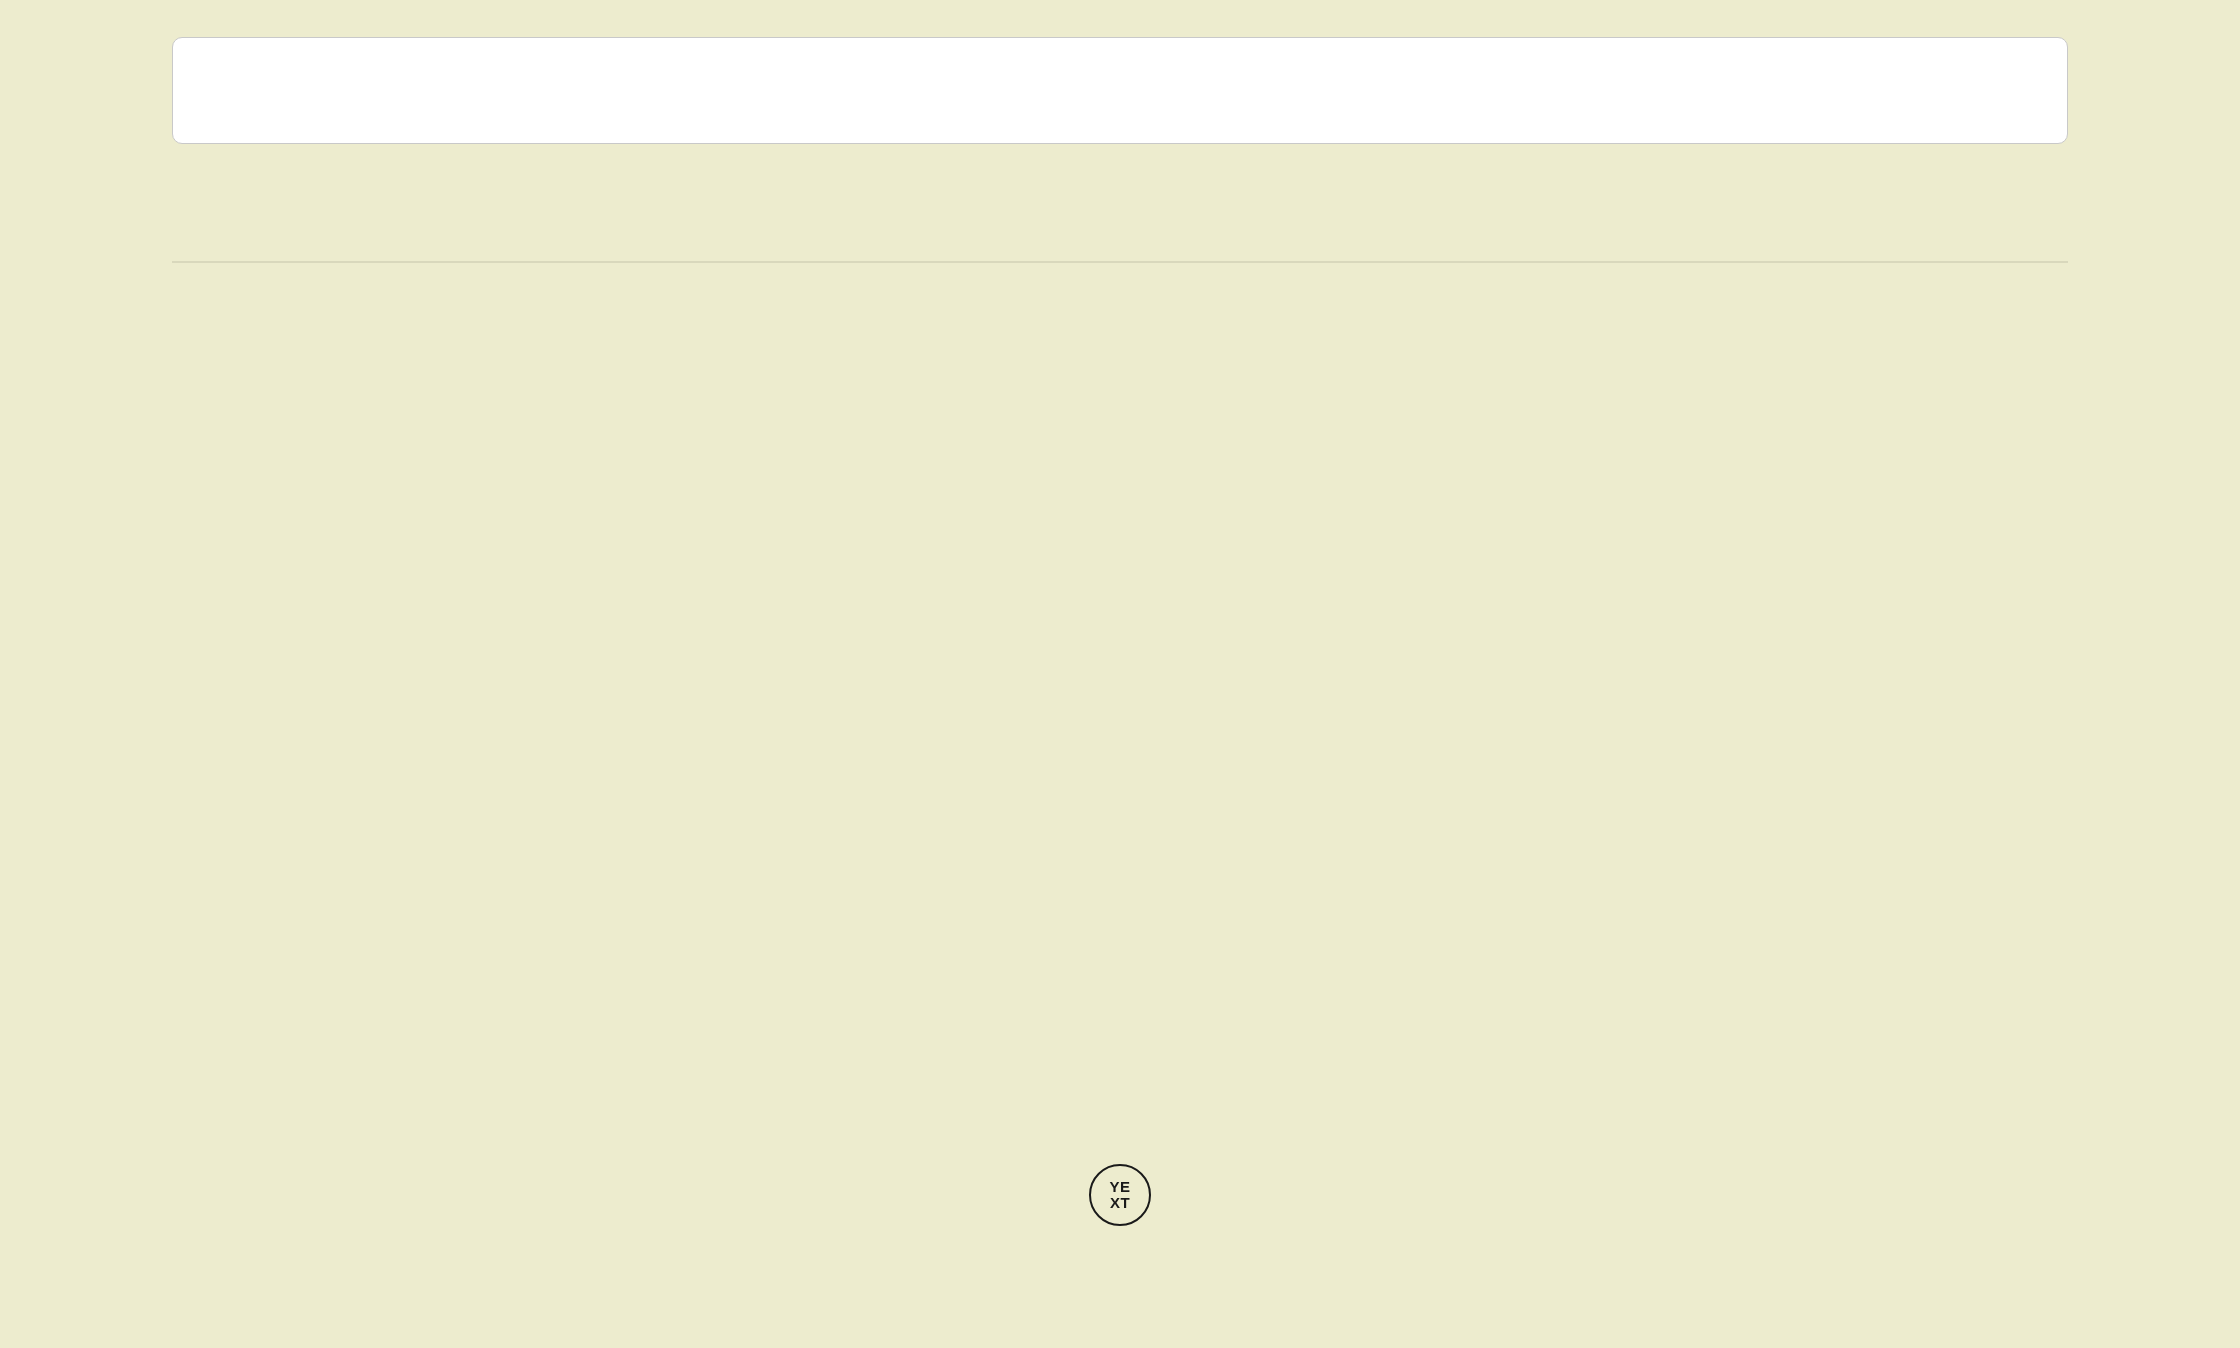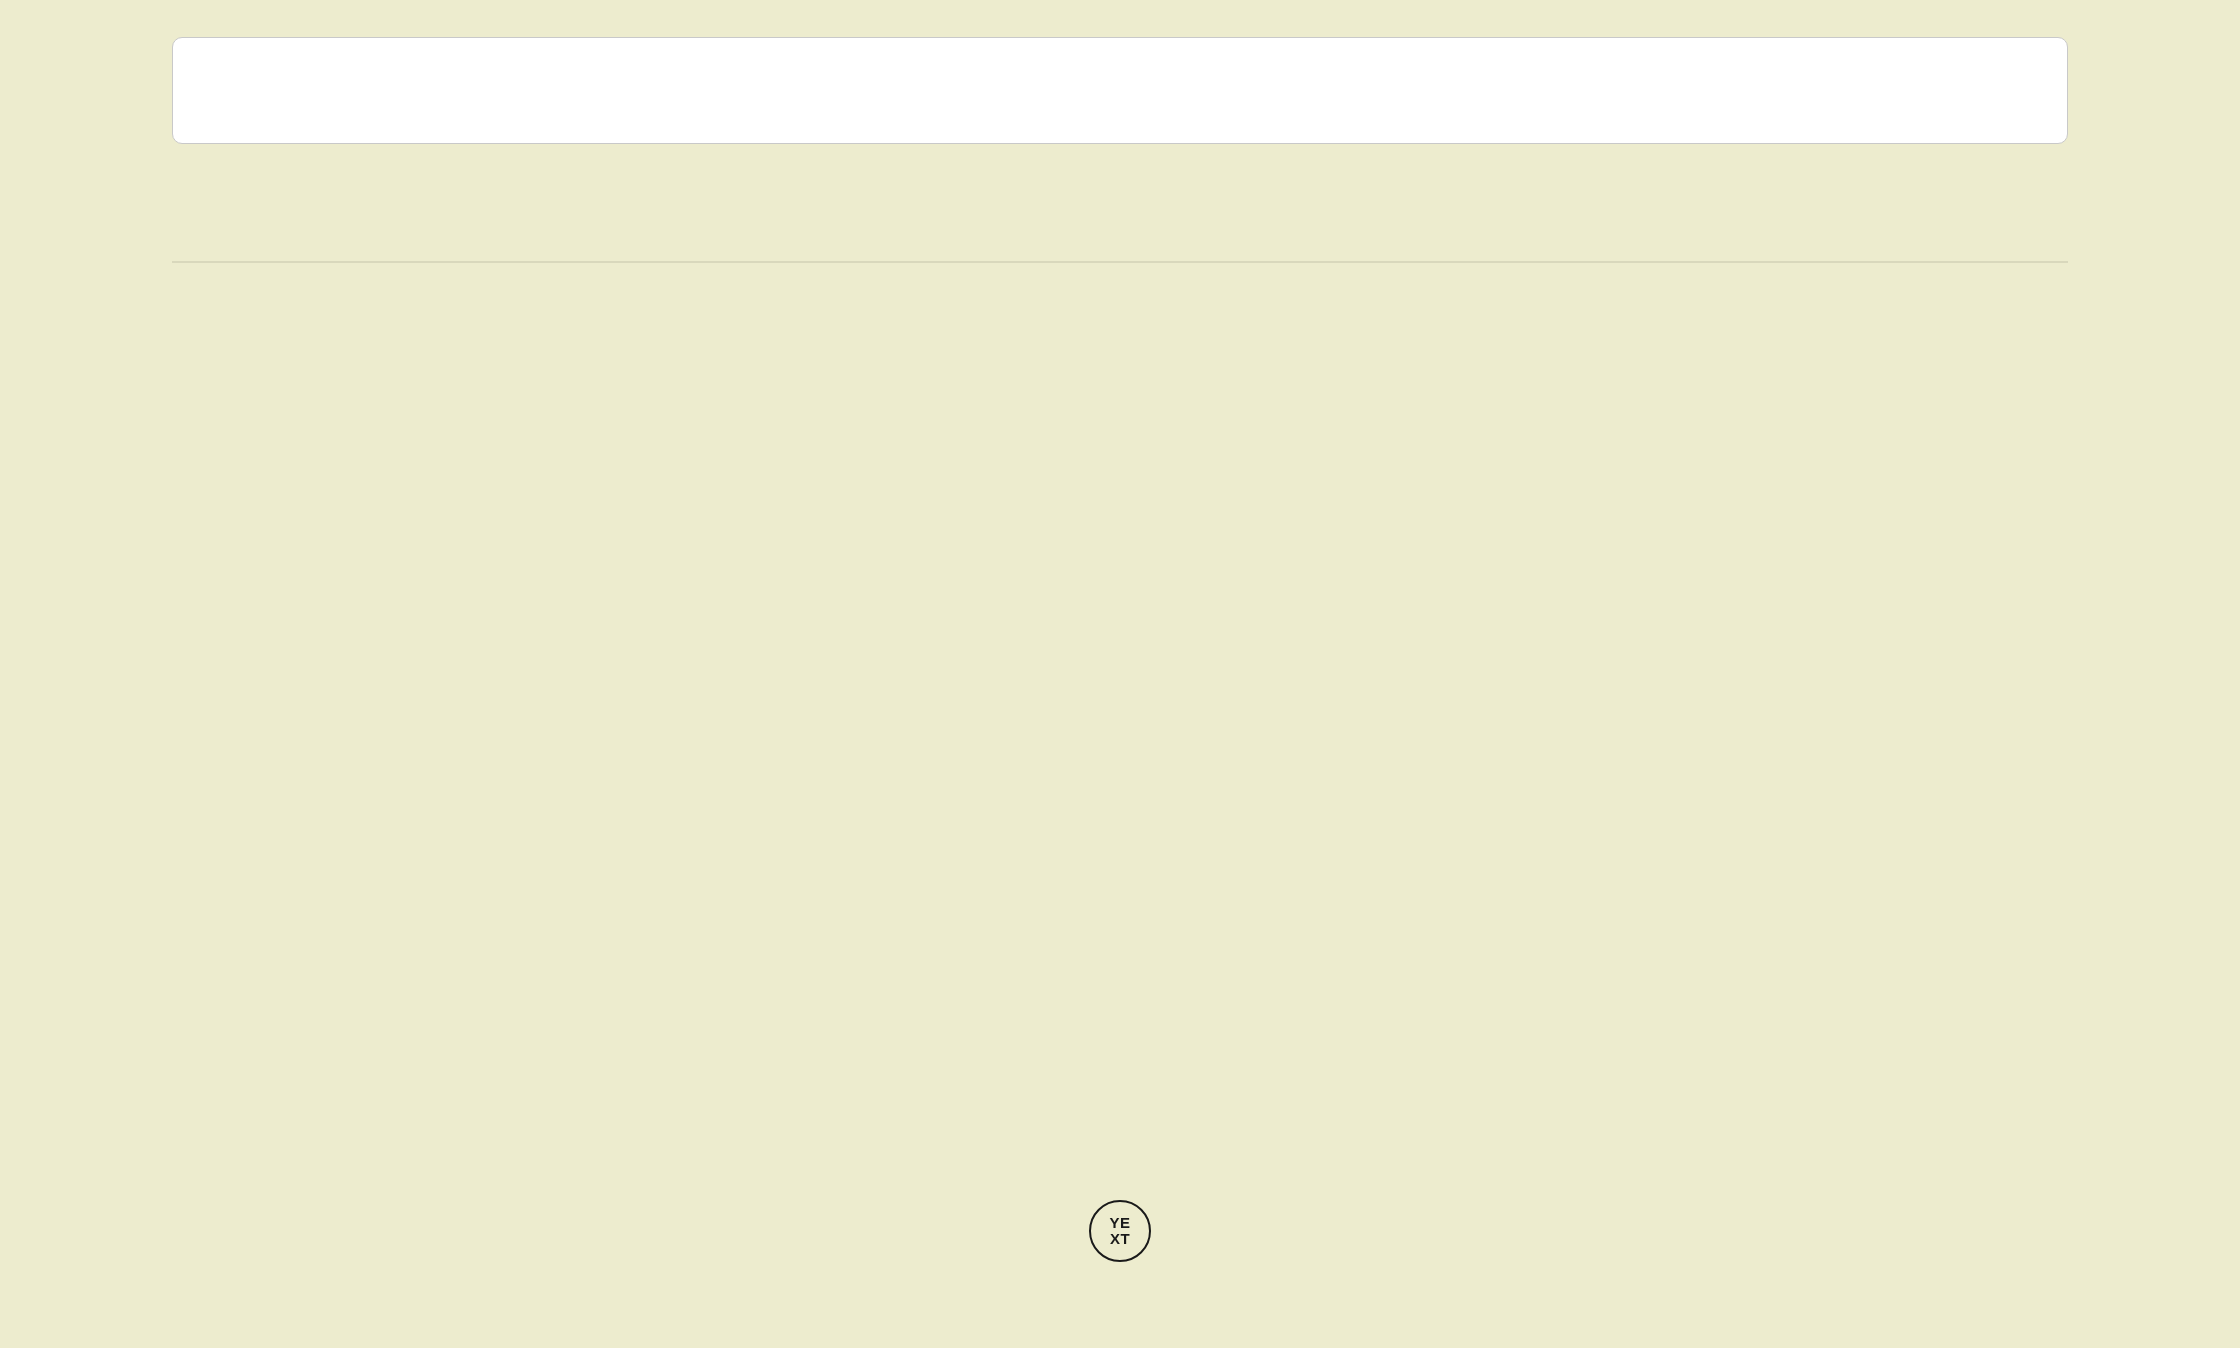--- a/index.html
+++ b/index.html
@@ -31,21 +31,21 @@
       outline: none;
       color: #333;
     }
     .divider-section {
       margin-top: 117px;
       height: 2px;
       background-color: #d9d8bc;
     }
     .logo-section {
       position: absolute;
-      top: 1200px;
+      top: 1164px;
       left: 50%;
       transform: translateX(-50%);
       display: flex;
       justify-content: center;
       align-items: center;
     }
     .yext-logo {
       width: 62px;
       height: 62px;
       border: 2.5px solid #1a1a1a;

